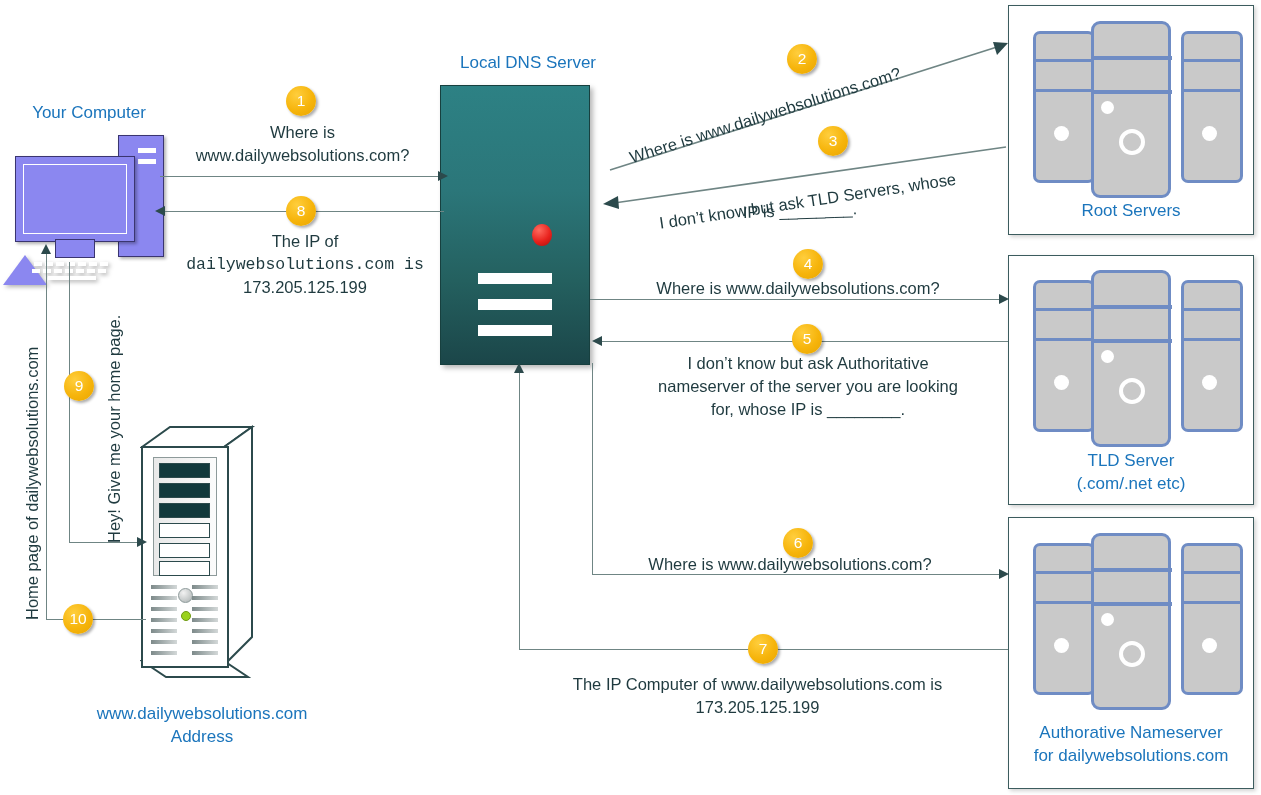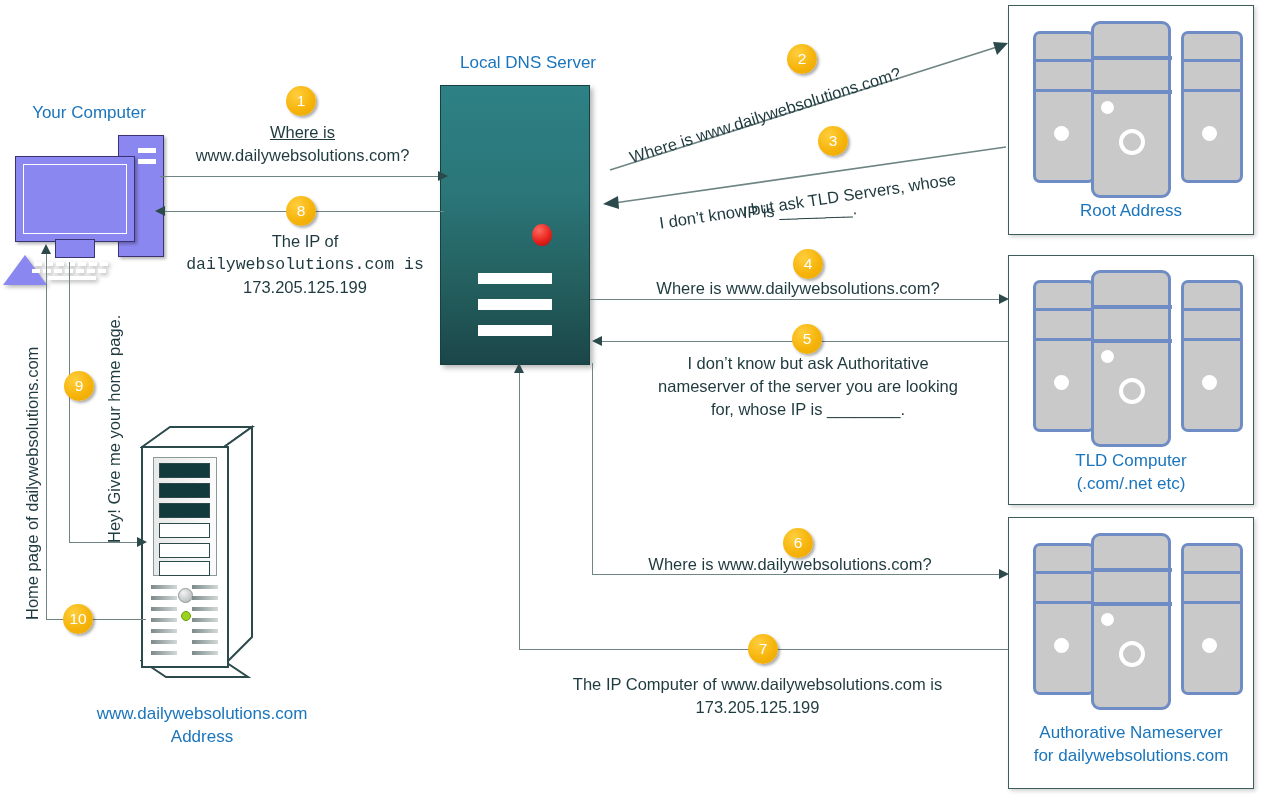--- a/index.html
+++ b/index.html
@@ -244,41 +244,41 @@
       <div class="rack-rule-mid" style="top:32px;"></div>
       <div class="rack-rule-mid" style="top:66px;"></div>
       <div class="dot-solid" style="left:7px; top:77px; width:13px; height:13px;"></div>
       <div class="dot-ring" style="left:25px; top:105px; width:26px; height:26px;"></div>
     </div>
     <div class="rack rack-side" style="left:172px; top:25px; height:152px;">
       <div class="rack-rule" style="top:25px;"></div>
       <div class="rack-rule" style="top:55px;"></div>
       <div class="dot-solid" style="left:18px; top:92px; width:15px; height:15px;"></div>
     </div>
-    <div class="abs caption" style="left:0; top:194px; width:244px;">Root Address</div>
+    <div class="abs caption" style="left:0; top:194px; width:244px;">Root Servers</div>
   </div>
 
   <div class="abs cluster" style="left:1008px; top:255px; width:244px; height:248px;">
     <div class="rack rack-side" style="left:24px; top:24px; height:152px;">
       <div class="rack-rule" style="top:25px;"></div>
       <div class="rack-rule" style="top:55px;"></div>
       <div class="dot-solid" style="left:18px; top:92px; width:15px; height:15px;"></div>
     </div>
     <div class="rack rack-mid" style="left:82px; top:14px; height:177px;">
       <div class="rack-rule-mid" style="top:32px;"></div>
       <div class="rack-rule-mid" style="top:66px;"></div>
       <div class="dot-solid" style="left:7px; top:77px; width:13px; height:13px;"></div>
       <div class="dot-ring" style="left:25px; top:105px; width:26px; height:26px;"></div>
     </div>
     <div class="rack rack-side" style="left:172px; top:24px; height:152px;">
       <div class="rack-rule" style="top:25px;"></div>
       <div class="rack-rule" style="top:55px;"></div>
       <div class="dot-solid" style="left:18px; top:92px; width:15px; height:15px;"></div>
     </div>
-    <div class="abs caption" style="left:0; top:194px; width:244px;">TLD Computer</div>
+    <div class="abs caption" style="left:0; top:194px; width:244px;">TLD Server</div>
     <div class="abs caption" style="left:0; top:217px; width:244px;">(.com/.net etc)</div>
   </div>
 
   <div class="abs cluster" style="left:1008px; top:517px; width:244px; height:270px;">
     <div class="rack rack-side" style="left:24px; top:25px; height:152px;">
       <div class="rack-rule" style="top:25px;"></div>
       <div class="rack-rule" style="top:55px;"></div>
       <div class="dot-solid" style="left:18px; top:92px; width:15px; height:15px;"></div>
     </div>
     <div class="rack rack-mid" style="left:82px; top:15px; height:177px;">
@@ -333,21 +333,21 @@
         <div class="ws-vent" style="top:66px;"></div>
       </div>
     </div>
   </div>
   <div class="abs caption" style="left:52px; top:703px; width:300px;">www.dailywebsolutions.com</div>
   <div class="abs caption" style="left:52px; top:726px; width:300px;">Address</div>
 
   <div class="abs hline" style="left:160px; top:176px; width:283px;"></div>
   <div class="abs arrowhead ah-right" style="left:438px; top:171px;"></div>
   <div class="abs badge" style="left:286px; top:86px;">1</div>
-  <div class="abs msg" style="left:155px; top:122px; width:295px;text-decoration:underline;">Where is</div>
+  <div class="abs msg" style="left:155px; top:122px; width:295px;">Where is</div>
   <div class="abs msg" style="left:155px; top:145px; width:295px;">www.dailywebsolutions.com?</div>
 
   <div class="abs hline" style="left:164px; top:211px; width:280px;"></div>
   <div class="abs arrowhead ah-left" style="left:155px; top:206px;"></div>
   <div class="abs badge" style="left:286px; top:196px;">8</div>
   <div class="abs msg" style="left:160px; top:231px; width:290px;">The IP of</div>
   <div class="abs msg" style="left:160px; top:254px; width:290px;font-family:Liberation Mono, monospace;">dailywebsolutions.com is</div>
   <div class="abs msg" style="left:160px; top:277px; width:290px;">173.205.125.199</div>
 
   <svg class="abs" style="left:605px; top:30px; width:410px; height:150px;">

